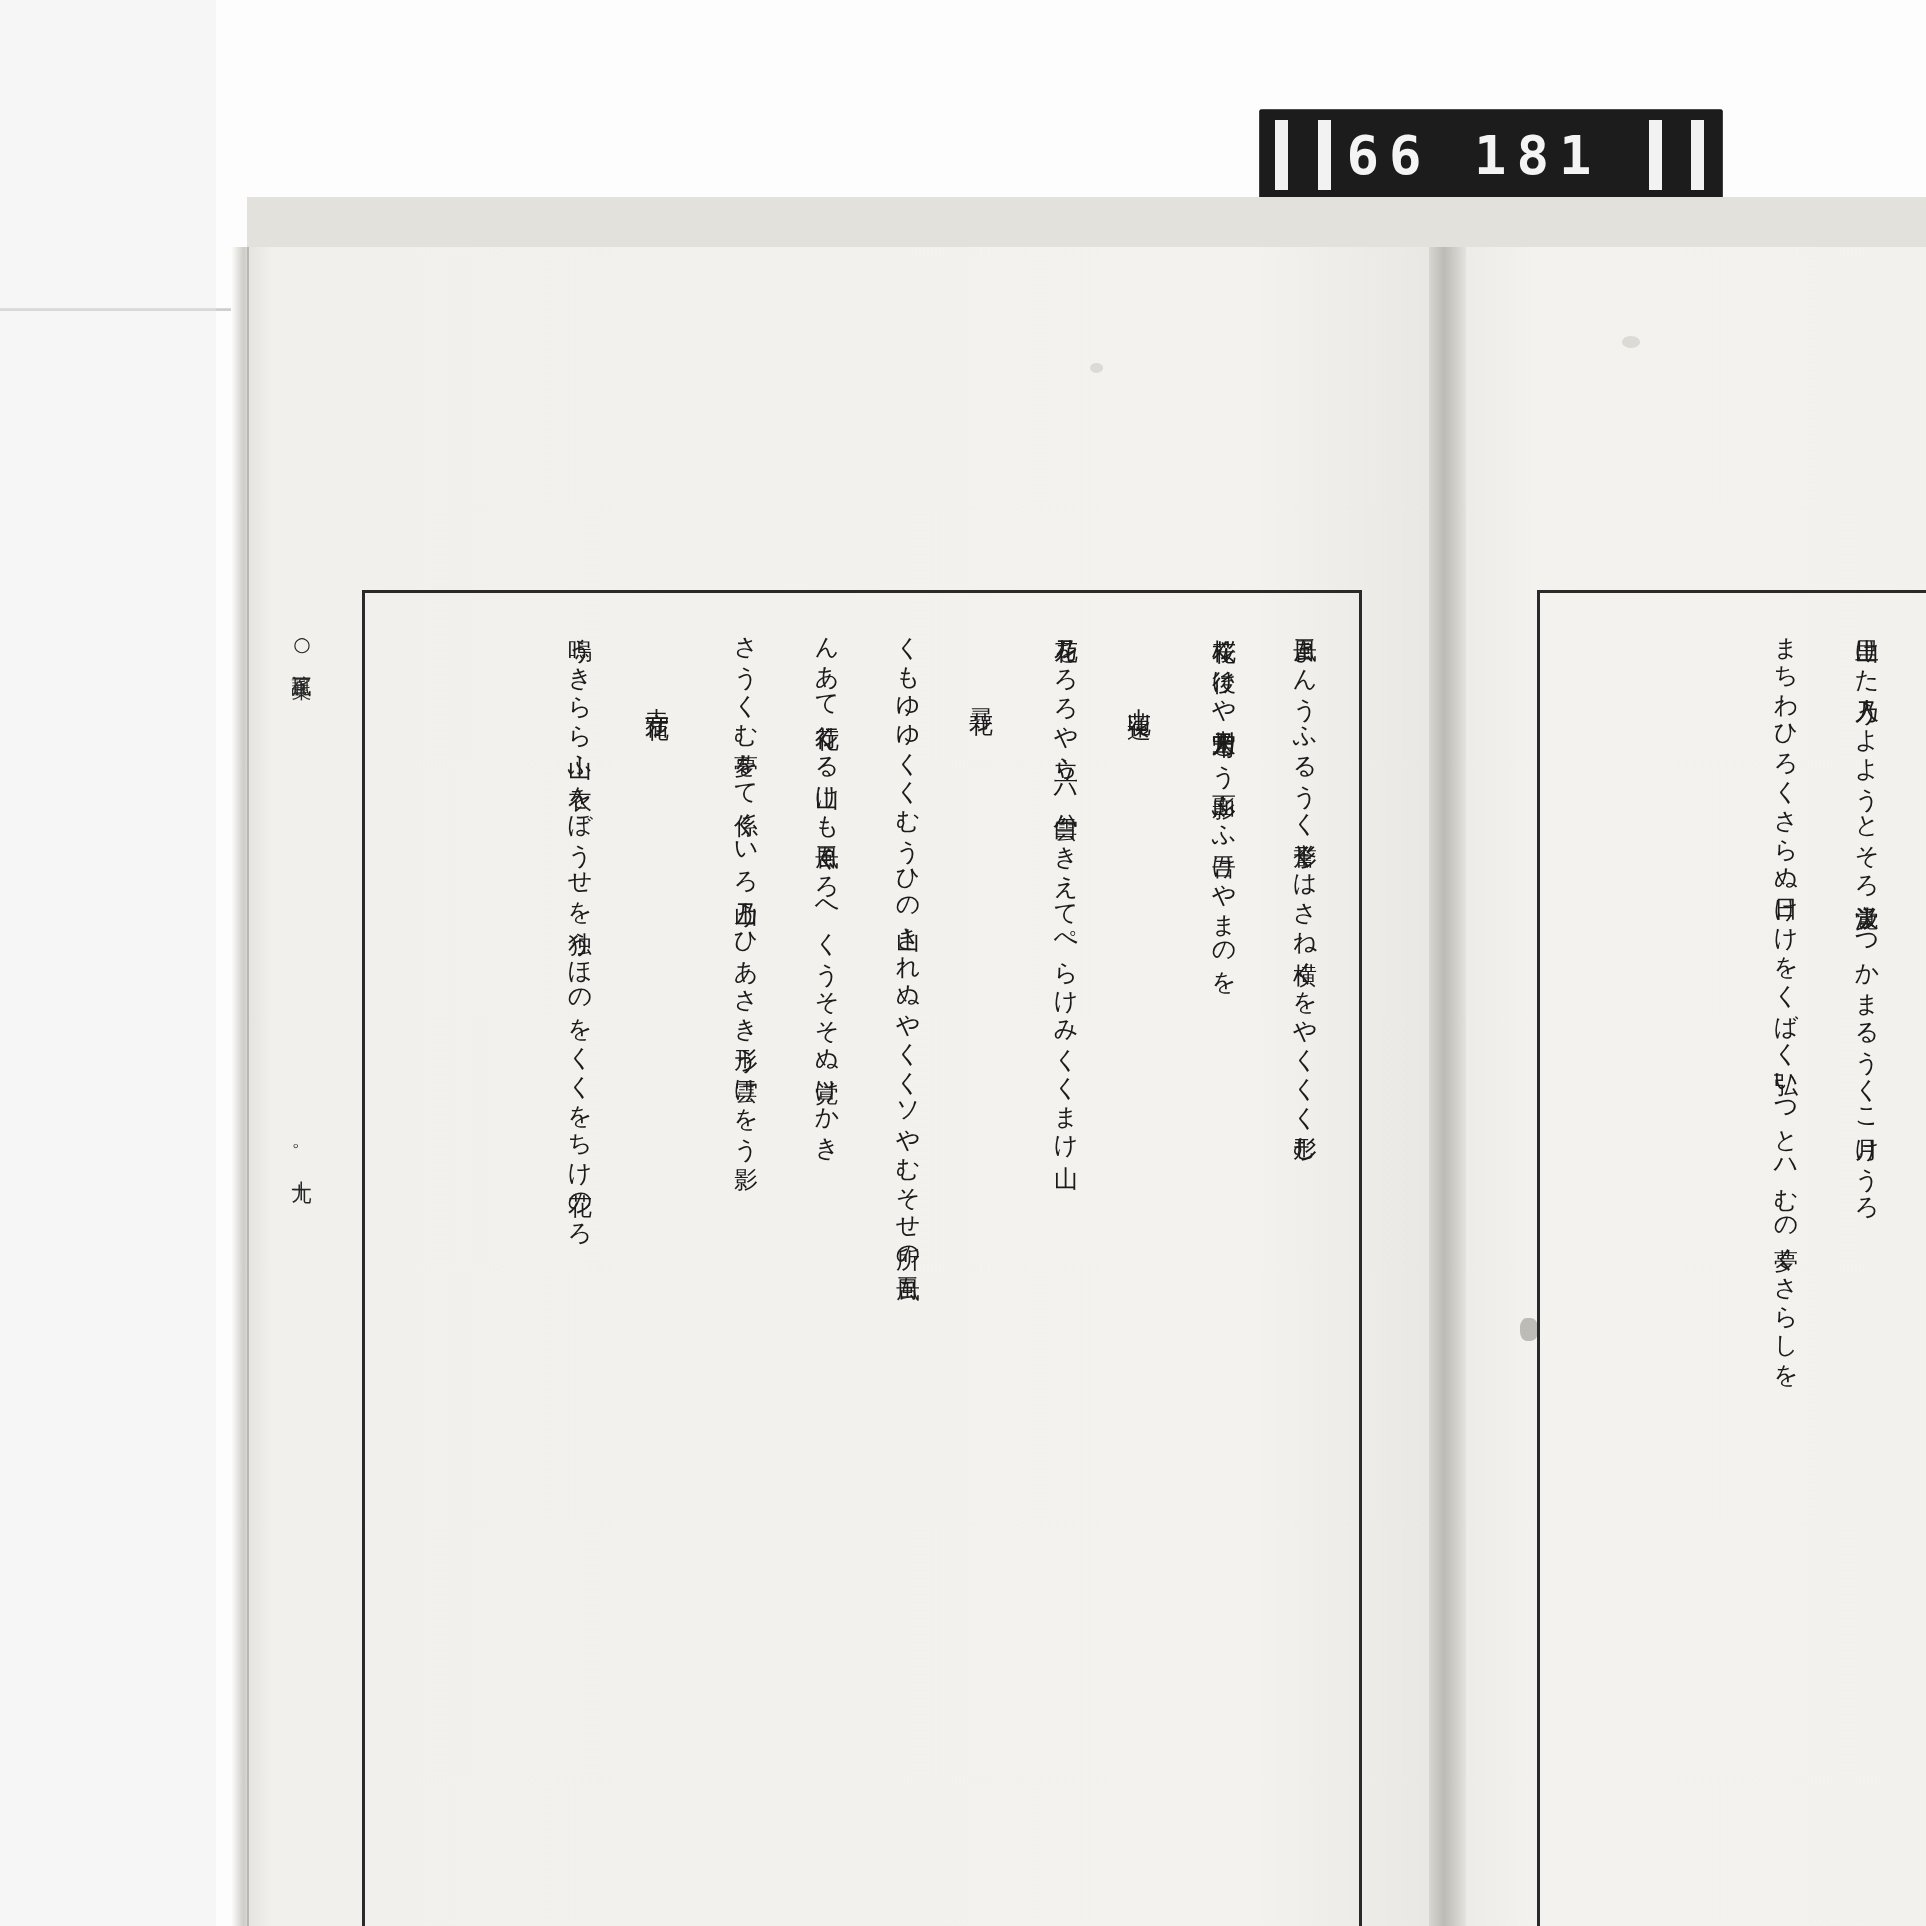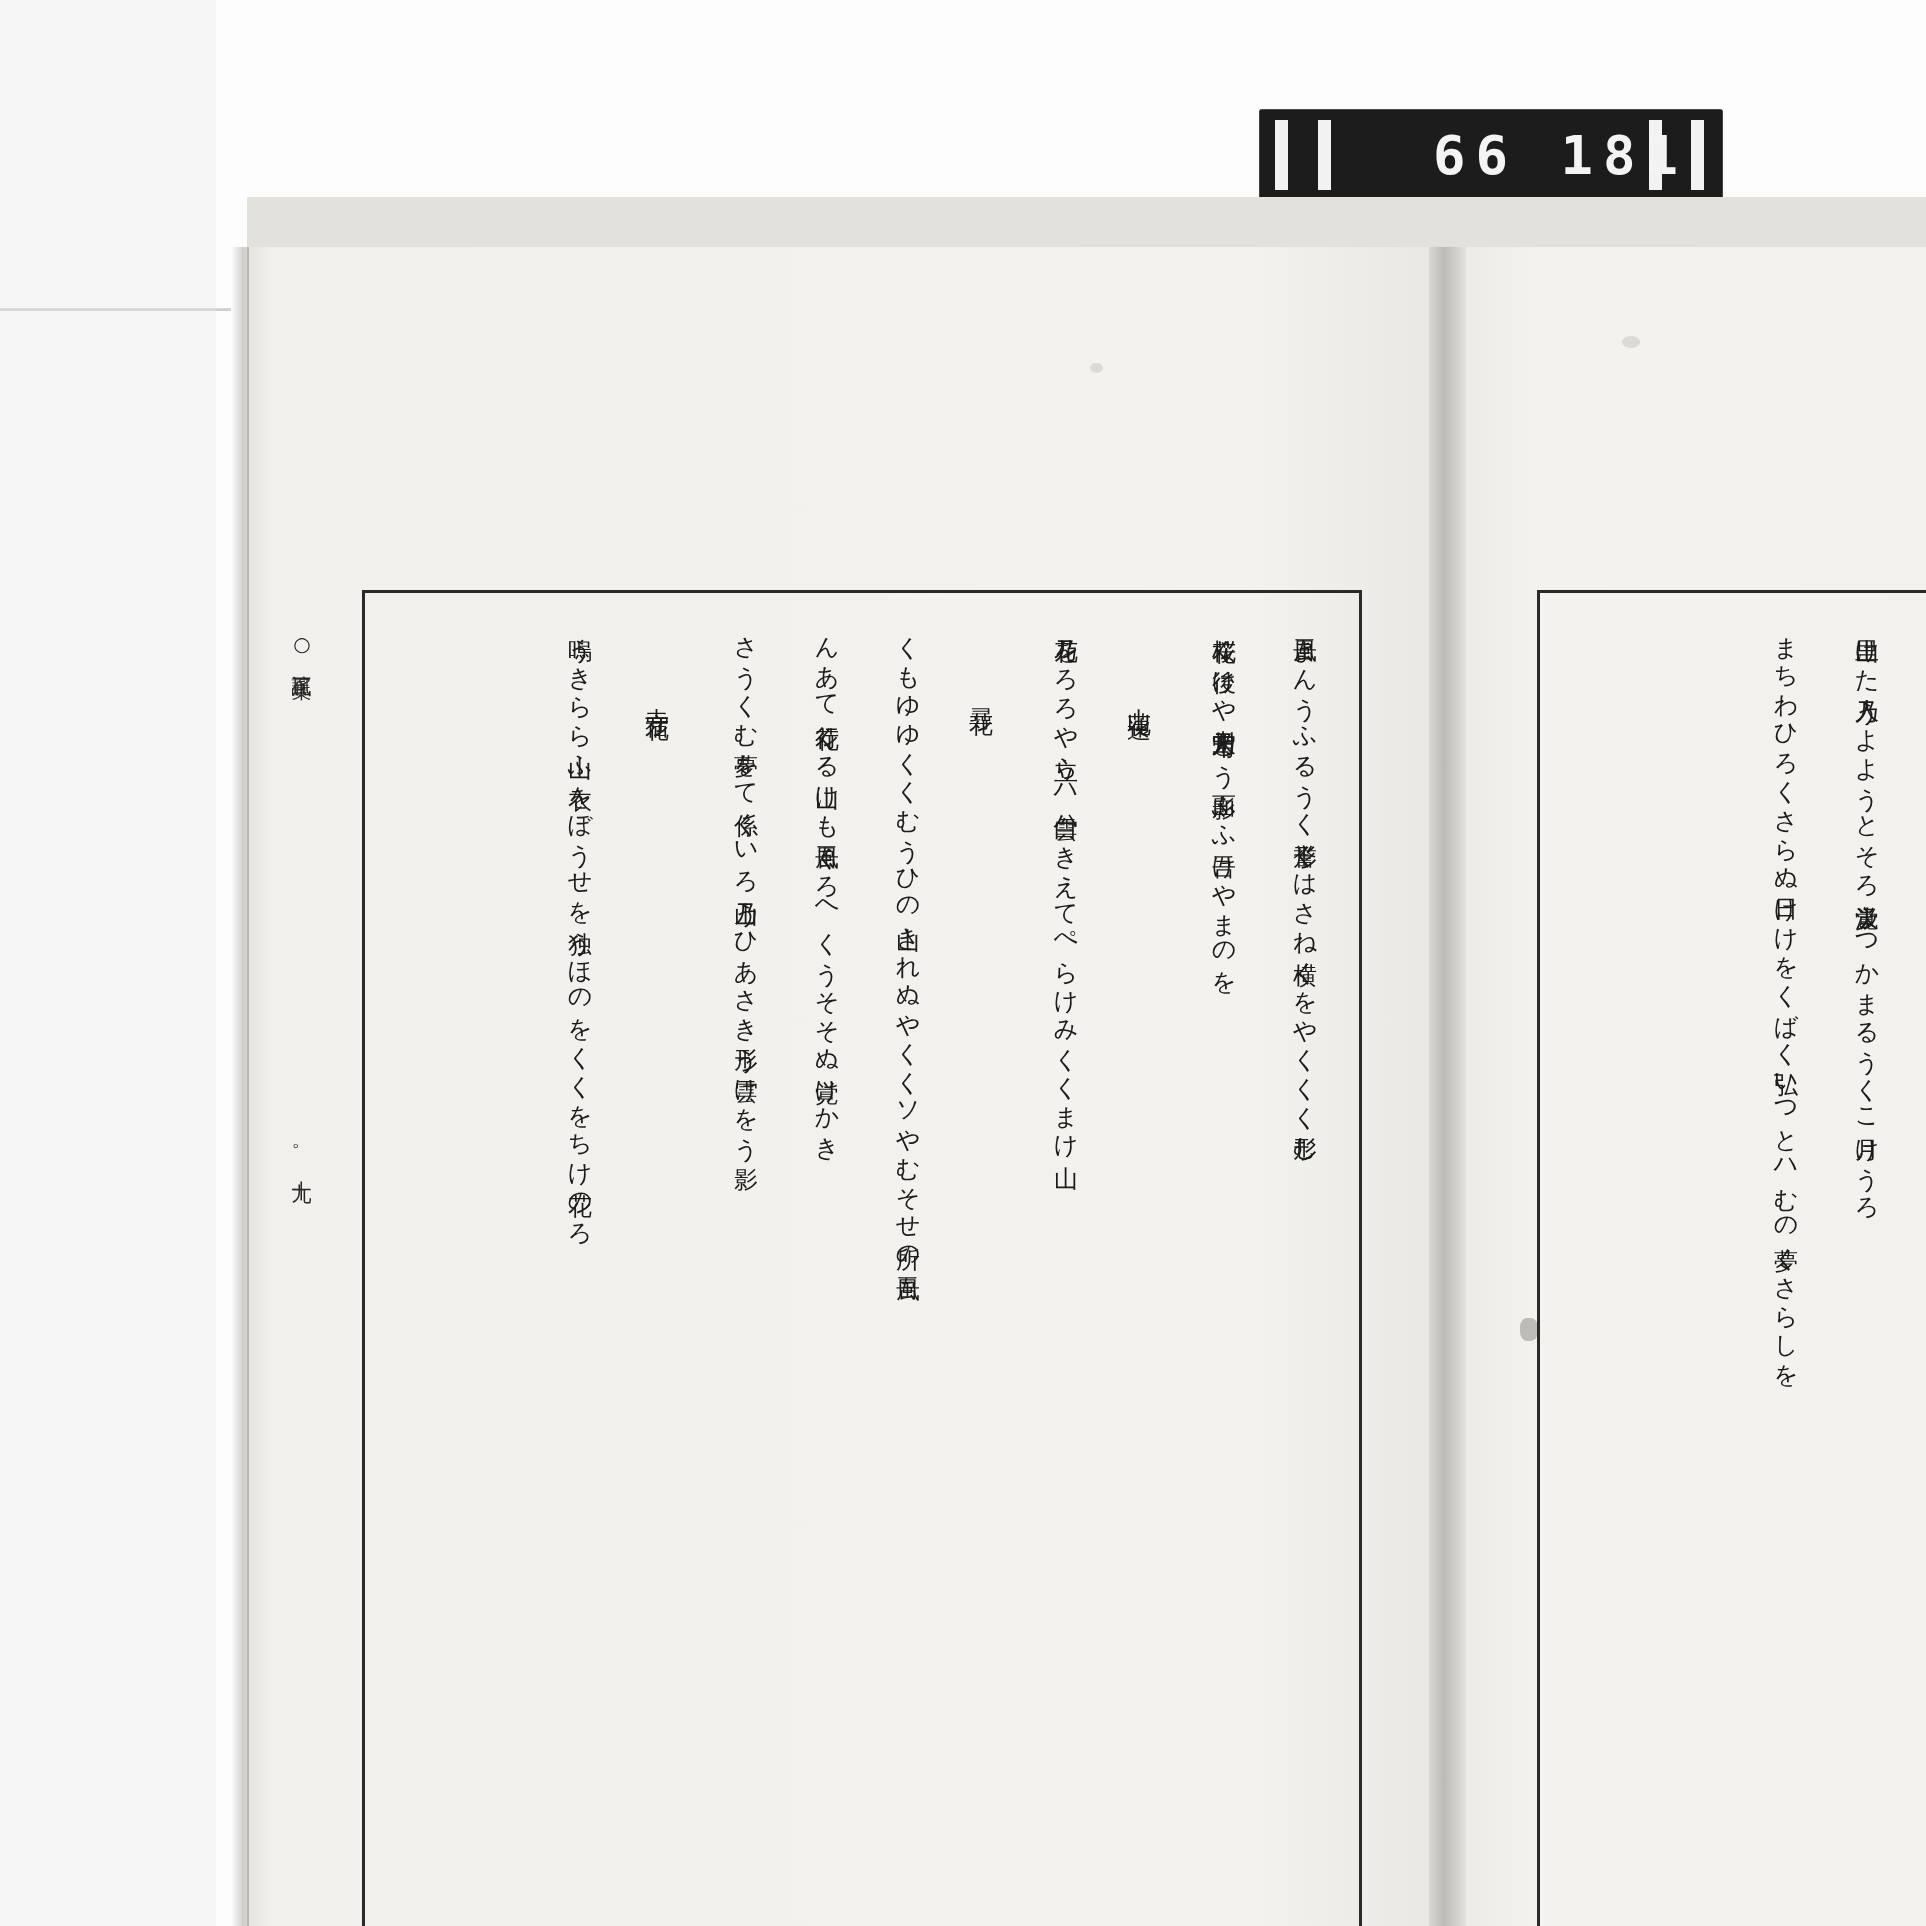--- a/index.html
+++ b/index.html
@@ -59,21 +59,21 @@
     top: 10px;
     width: 13px;
     height: 70px;
     background: #f2f2f2;
   }
   #frame-label .label-text {
     position: absolute;
     left: 0;
     top: 14px;
     width: 428px;
-    text-align: right;
+    text-align: center;
     color: #f4f4f4;
     font-family: "DejaVu Sans Mono", monospace;
     font-size: 54px;
     letter-spacing: 10px;
     font-weight: bold;
   }
 
   
   #book {
     position: absolute;

